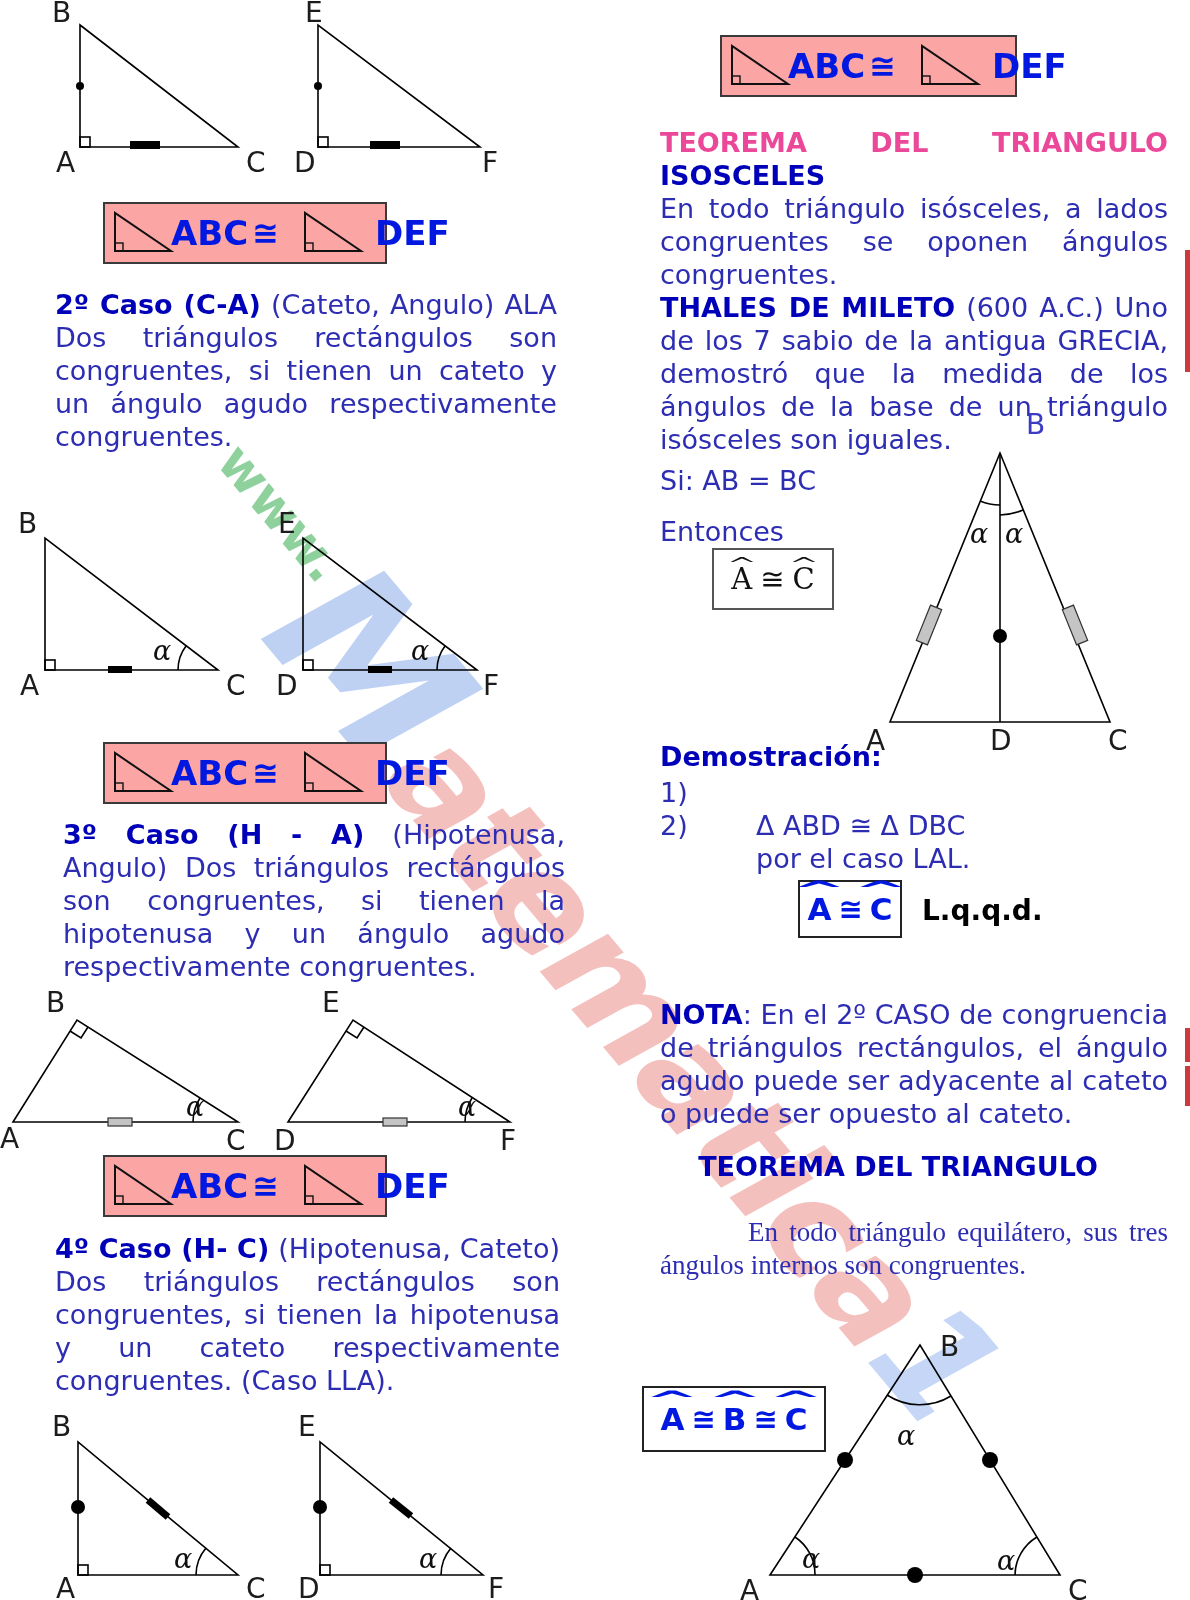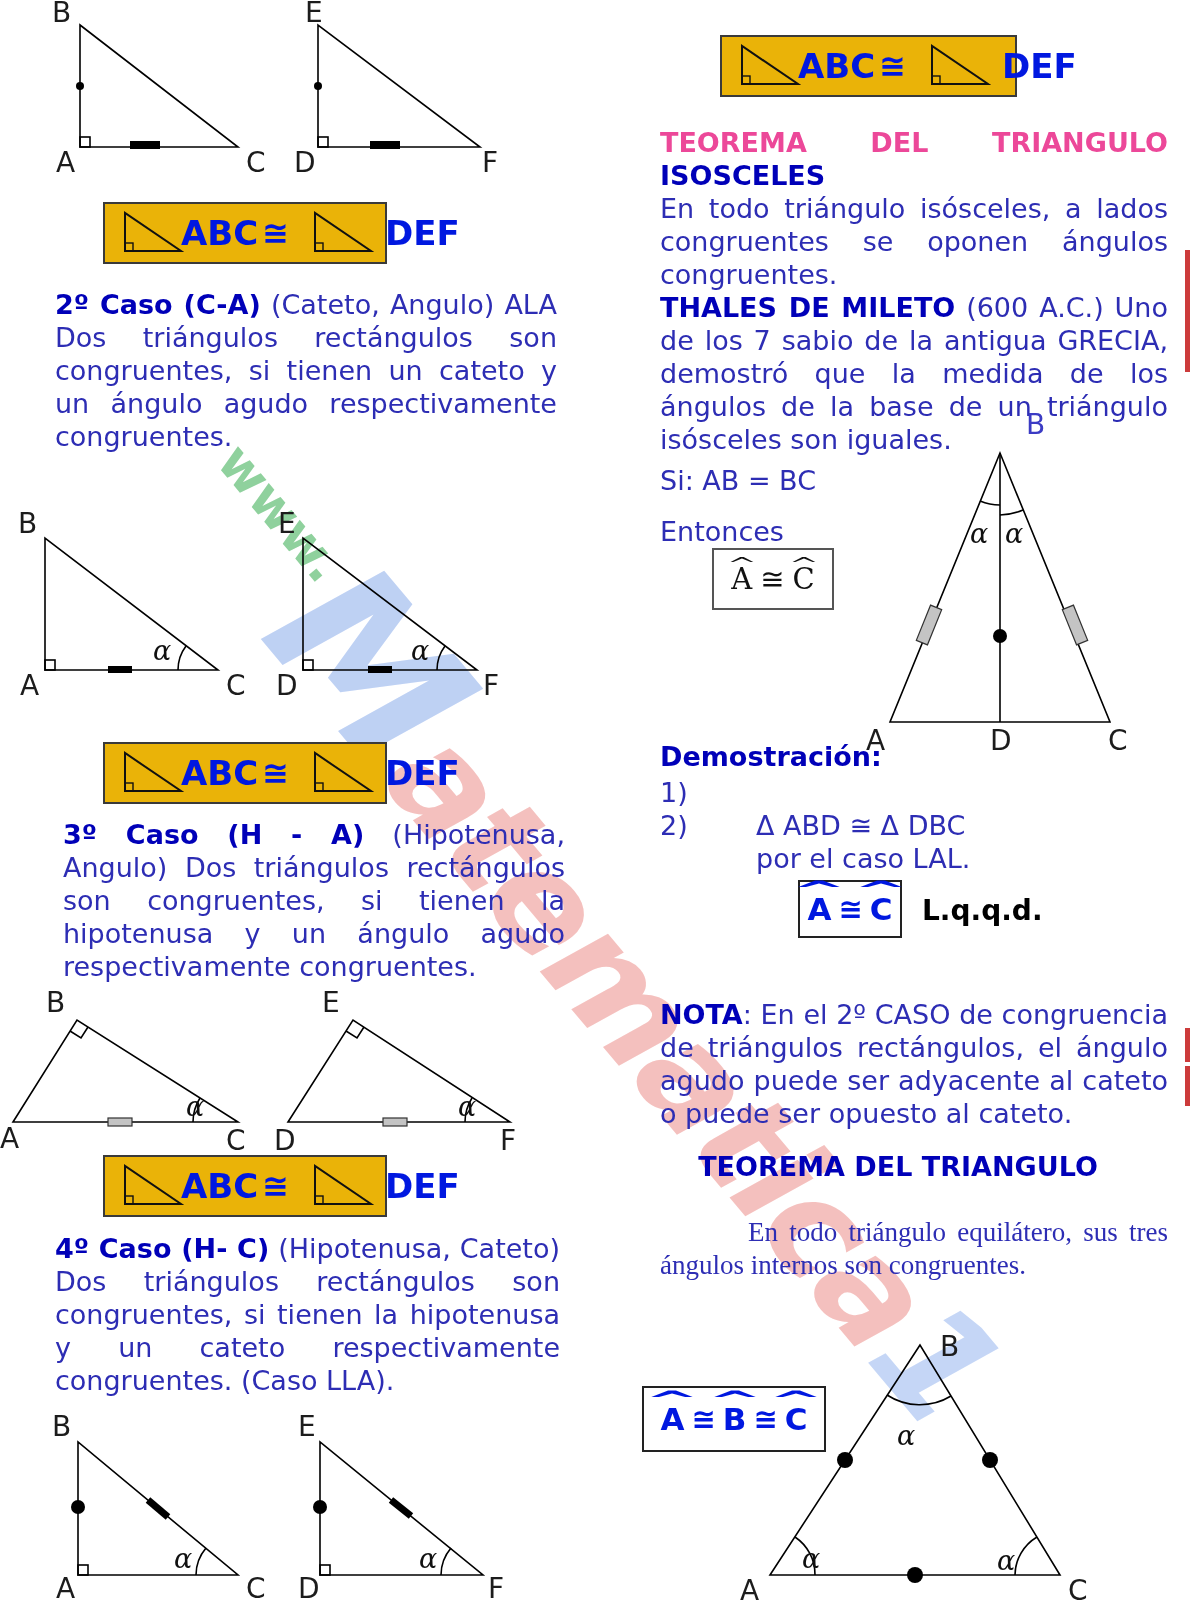--- a/index.html
+++ b/index.html
@@ -14,22 +14,22 @@
     text-align:justify;font-size:27px;line-height:33px;color:#2d2db4;margin:0;
   }
   .jtext b{color:#0000b8;}
   .blue{color:#2d2db4;}
   .bold-blue{color:#0000b8;font-weight:bold;}
   .line{font-size:27px;line-height:33px;}
   .justify-line{display:flex;justify-content:space-between;font-weight:bold;color:#ec4899;font-size:27px;line-height:33px;}
   .center{text-align:center;}
   
   .congbox{
-    border:2px solid #3a3a3a;background:#eab308;display:flex;align-items:center;
-    padding:0 10px;box-sizing:border-box;
+    border:2px solid #3a3a3a;background:#fca5a5;display:flex;align-items:center;
+    padding:0 0;box-sizing:border-box;
   }
   .congbox .lbl{font-size:34px;font-weight:bold;color:#0018e0;}
   .congbox .sym{font-size:32px;font-weight:bold;color:#0018e0;margin:0 4px;}
   .minitri{flex:0 0 auto;}
   
   .serifbox{
     border:2px solid #555;background:#fff;display:flex;align-items:center;justify-content:center;
     font-family:"DejaVu Serif",serif;font-size:29px;color:#111;box-sizing:border-box;
   }
   

